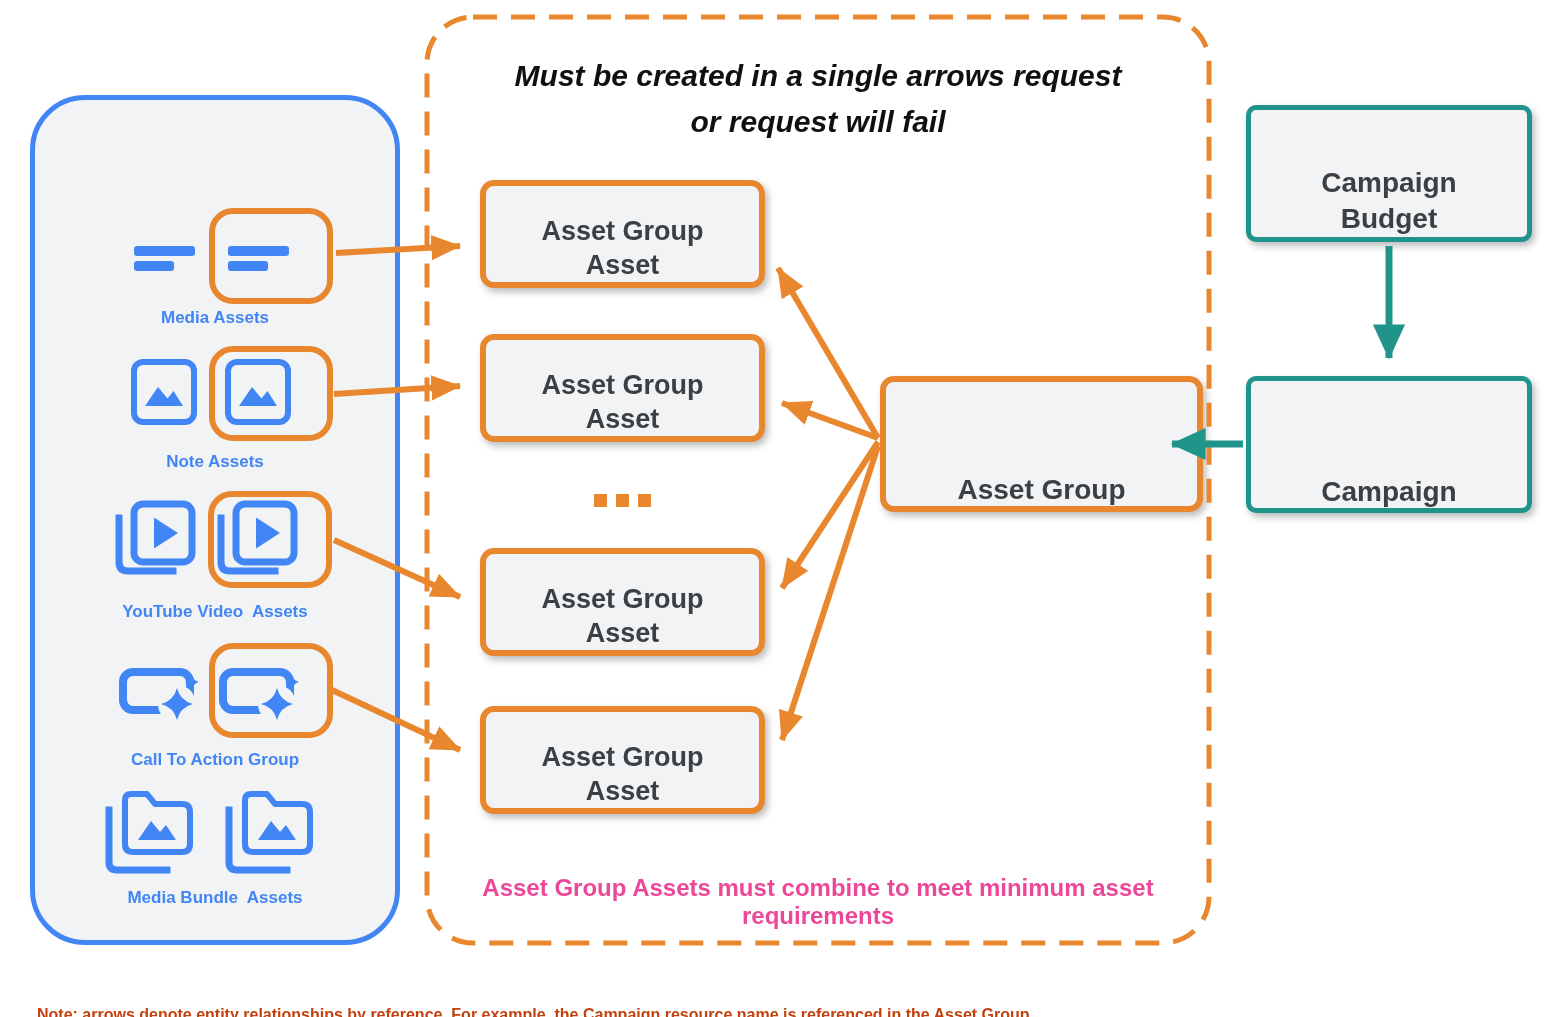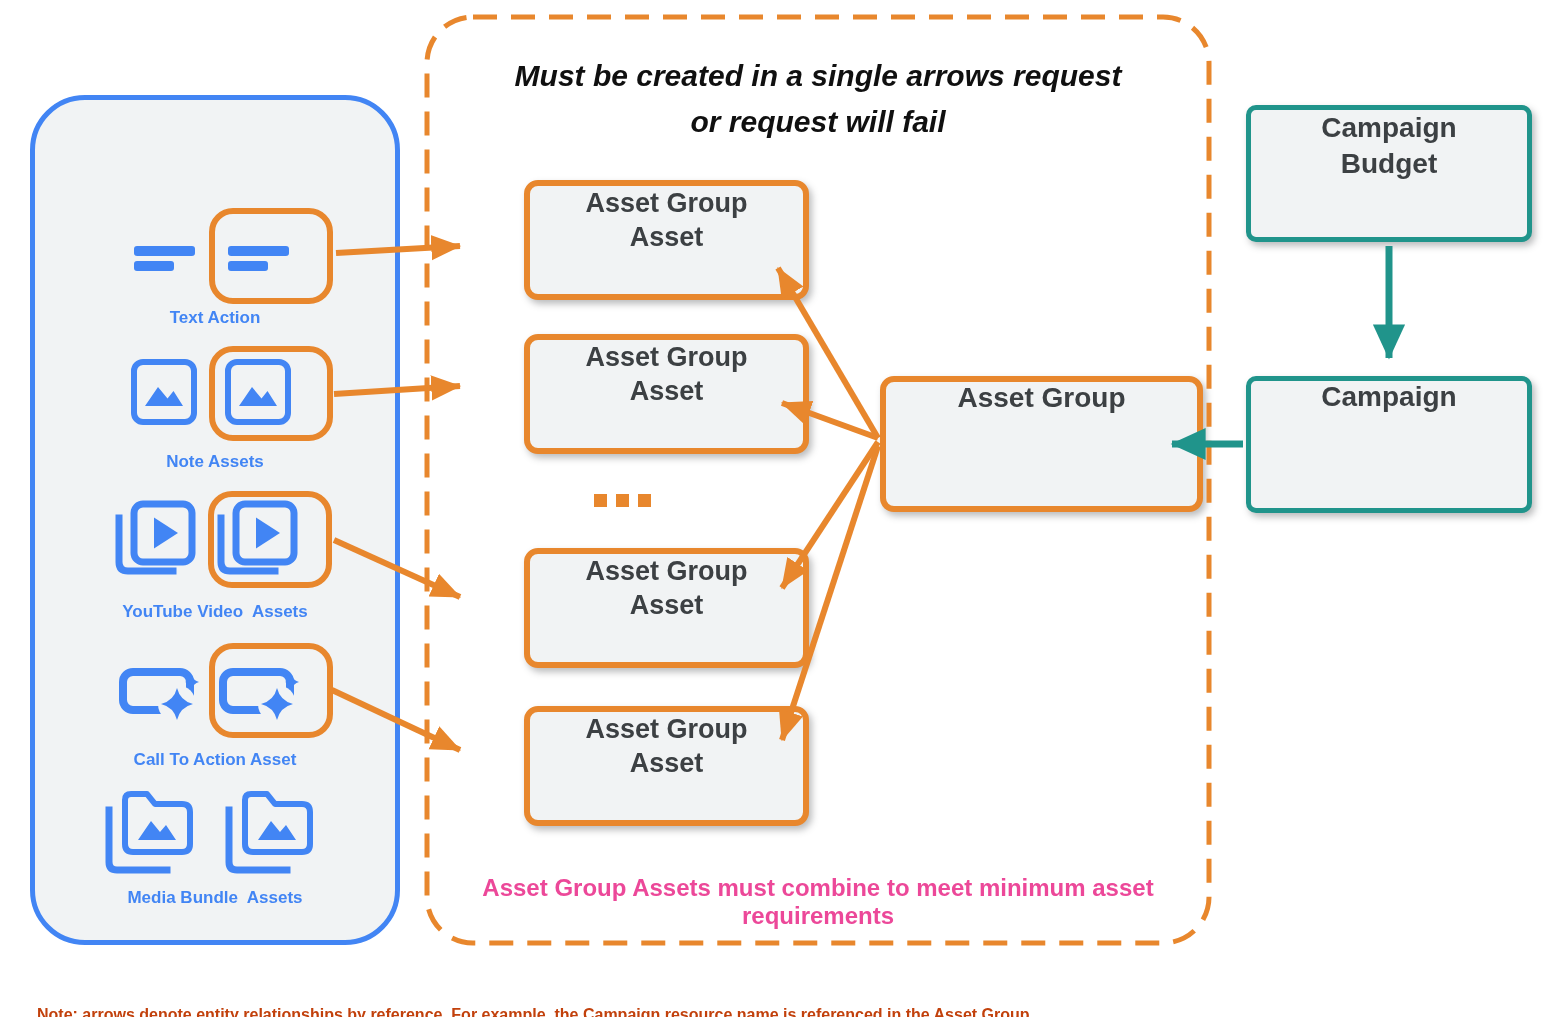--- a/index.html
+++ b/index.html
@@ -21,26 +21,26 @@
     position:absolute;left:0;width:100%;text-align:center;
     font-size:17px;font-weight:bold;color:#4285F4;white-space:pre;
   }
   .orange-frame{
     position:absolute;border:6px solid #E8872D;border-radius:24px;
     box-sizing:border-box;background:transparent;
   }
   
   .box{
     position:absolute;box-sizing:border-box;background:#F1F3F4;border-radius:14px;
-    display:flex;align-items:flex-start;justify-content:center;text-align:center;
+    display:flex;align-items:flex-end;justify-content:center;text-align:center;
     color:#3C4043;font-weight:bold;box-shadow:3px 4px 7px rgba(60,64,67,.35);
   }
   .box.orange{border:6px solid #E8872D;}
   .box.teal{border:5px solid #20948B;border-radius:10px;}
-  .aga{left:480px;width:285px;height:120px;font-size:27px;line-height:34px;margin-left:44px;}
+  .aga{left:480px;width:285px;height:108px;font-size:27px;line-height:34px;}
   .aga .wrap{display:inline-block;max-width:185px;}
   .cb .wrap{display:inline-block;max-width:195px;}
   
   .mutate-title{
     position:absolute;left:427px;top:53px;width:782px;text-align:center;
     font-size:30px;line-height:46px;font-weight:bold;font-style:italic;color:#101010;
   }
   .mutate-caption{
     position:absolute;left:427px;top:874px;width:782px;text-align:center;
     font-size:24px;font-weight:bold;color:#ec4899;
@@ -66,21 +66,21 @@
 
     <svg class="icon-svg" style="left:98px;top:145px" width="64" height="28">
       <rect x="1" y="1" width="61" height="10" rx="3" fill="#4285F4"></rect>
       <rect x="1" y="16" width="40" height="10" rx="3" fill="#4285F4"></rect>
     </svg>
     <div class="orange-frame" style="left:174px;top:108px;width:124px;height:96px"></div>
     <svg class="icon-svg" style="left:192px;top:145px" width="64" height="28">
       <rect x="1" y="1" width="61" height="10" rx="3" fill="#4285F4"></rect>
       <rect x="1" y="16" width="40" height="10" rx="3" fill="#4285F4"></rect>
     </svg>
-    <div class="lib-label" style="top:208px">Text Action</div>
+    <div class="lib-label" style="top:208px">Media Assets</div>
 
     <svg class="icon-svg" style="left:95px;top:258px" width="68" height="68">
       <rect x="4" y="4" width="60" height="60" rx="9" fill="none" stroke="#4285F4" stroke-width="6"></rect>
       <path d="M15,48 L28,29 L37.5,40.5 L43.5,33 L53,48 Z" fill="#4285F4"></path>
     </svg>
     <div class="orange-frame" style="left:174px;top:246px;width:124px;height:95px"></div>
     <svg class="icon-svg" style="left:189px;top:258px" width="68" height="68">
       <rect x="4" y="4" width="60" height="60" rx="9" fill="none" stroke="#4285F4" stroke-width="6"></rect>
       <path d="M15,48 L28,29 L37.5,40.5 L43.5,33 L53,48 Z" fill="#4285F4"></path>
     </svg>
@@ -105,21 +105,21 @@
       <path d="M58,28 Q61.2,40.8 74,44 Q61.2,47.2 58,60 Q54.8,47.2 42,44 Q54.8,40.8 58,28 Z" fill="#4285F4"></path>
       <path d="M73,15 Q74.4,20.6 80,22 Q74.4,23.4 73,29 Q71.6,23.4 66,22 Q71.6,20.6 73,15 Z" fill="#4285F4"></path>
     </svg>
     <div class="orange-frame" style="left:174px;top:543px;width:124px;height:95px"></div>
     <svg class="icon-svg" style="left:184px;top:560px" width="90" height="64">
       <rect x="4" y="12" width="67" height="38" rx="10" fill="none" stroke="#4285F4" stroke-width="8"></rect>
       <circle cx="58" cy="44" r="19" fill="#F1F3F4"></circle>
       <path d="M58,28 Q61.2,40.8 74,44 Q61.2,47.2 58,60 Q54.8,47.2 42,44 Q54.8,40.8 58,28 Z" fill="#4285F4"></path>
       <path d="M73,15 Q74.4,20.6 80,22 Q74.4,23.4 73,29 Q71.6,23.4 66,22 Q71.6,20.6 73,15 Z" fill="#4285F4"></path>
     </svg>
-    <div class="lib-label" style="top:650px">Call To Action Asset</div>
+    <div class="lib-label" style="top:650px">Call To Action Group</div>
 
     <svg class="icon-svg" style="left:66px;top:682px" width="96" height="92">
       <path d="M8,28 L8,80 Q8,88 16,88 L66,88" fill="none" stroke="#4285F4" stroke-width="7" stroke-linecap="square"></path>
       <path d="M30,12 L46,12 L54,22 L81,22 Q89,22 89,30 L89,62 Q89,70 81,70 L32,70 Q24,70 24,62 L24,18 Q24,12 30,12 Z" fill="none" stroke="#4285F4" stroke-width="6" stroke-linejoin="round"></path>
       <path d="M37,58 L50,39 L59,50 L65,43 L75,58 Z" fill="#4285F4"></path>
     </svg>
     <svg class="icon-svg" style="left:186px;top:682px" width="96" height="92">
       <path d="M8,28 L8,80 Q8,88 16,88 L66,88" fill="none" stroke="#4285F4" stroke-width="7" stroke-linecap="square"></path>
       <path d="M30,12 L46,12 L54,22 L81,22 Q89,22 89,30 L89,62 Q89,70 81,70 L32,70 Q24,70 24,62 L24,18 Q24,12 30,12 Z" fill="none" stroke="#4285F4" stroke-width="6" stroke-linejoin="round"></path>
       <path d="M37,58 L50,39 L59,50 L65,43 L75,58 Z" fill="#4285F4"></path>

